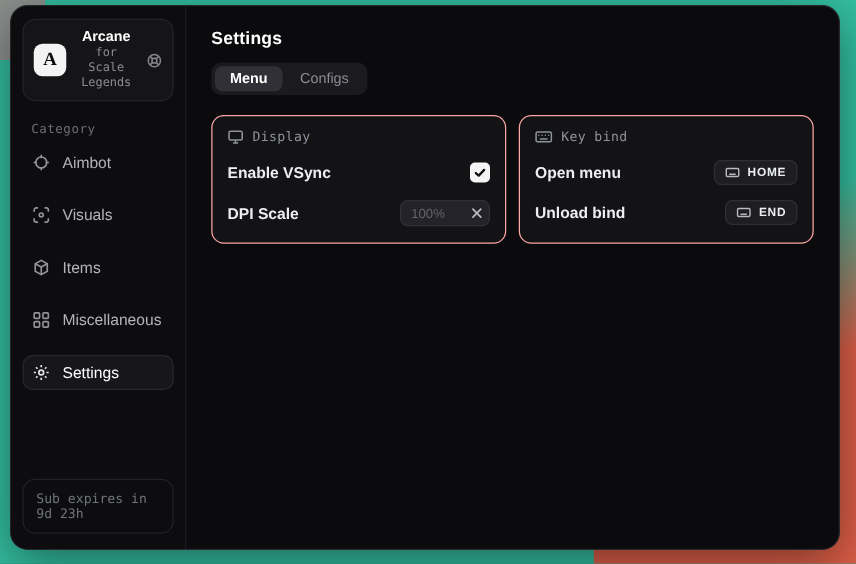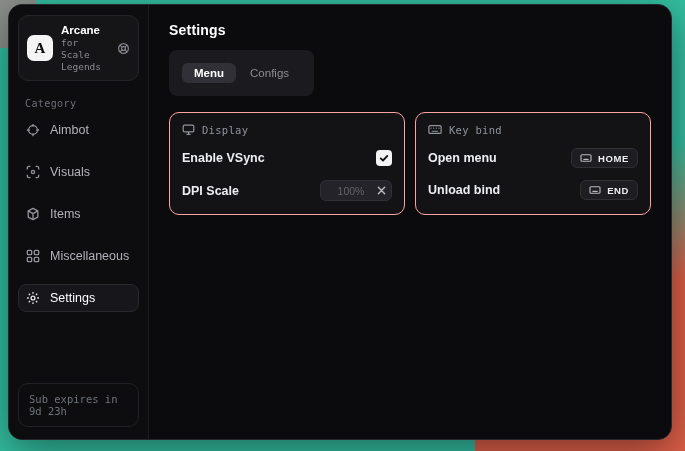--- a/index.html
+++ b/index.html
@@ -18,21 +18,21 @@
     display:flex; overflow:hidden; box-shadow:0 10px 40px rgba(0,0,0,.45); }
 
   
   .sidebar { width:166px; background:#0d0d0f; border-right:1px solid #1c1c21;
     display:flex; flex-direction:column; padding:10px 9px 12px 9px; }
   .brand-card { background:#151518; border:1px solid #242429; border-radius:10px;
     padding:7px 8px; display:flex; align-items:center; gap:8px; }
   .logo { width:26px; height:26px; background:#f4f4f5; border-radius:7px;
     display:flex; align-items:center; justify-content:center;
     color:#0b0b0d; font-weight:700; font-size:15px; font-family:"Liberation Serif", serif; }
-  .brand-text { flex:1; line-height:1.25; }
+  .brand-text { flex:1; line-height:1.25;text-align:center; }
   .brand-name { color:#ffffff; font-size:11.5px; font-weight:700; }
   .brand-sub { color:#8b8b93; font-size:9.5px; font-family:"DejaVu Sans Mono", monospace; }
   .brand-icon { color:#84848c; display:flex; }
 
   .category { margin:17px 7px 7px 7px; color:#6d6d76; font-size:10px;
     font-family:"DejaVu Sans Mono", monospace; letter-spacing:.4px; }
 
   .nav { display:flex; flex-direction:column; gap:14px; }
   .nav-item { display:flex; align-items:center; gap:10px; padding:6px 7px;
     border:1px solid transparent; border-radius:8px; color:#b3b3bb;
@@ -44,40 +44,40 @@
   .spacer { flex:1; }
   .session-card { border:1px solid #222227; border-radius:10px; padding:9px 10px;
     font-family:"DejaVu Sans Mono", monospace; }
   .session-line1 { color:#6f737b; font-size:10.5px; }
   .session-line2 { color:#c9ccd2; font-size:10.5px; margin-top:5px; }
 
   
   .main { flex:1; padding:17px 20px; }
   .page-title { color:#ffffff; font-size:14px; font-weight:700; letter-spacing:.2px; }
 
-  .tabs { display:inline-flex; background:#1b1b1f; border-radius:8px; padding:13px; margin-top:12px; gap:2px; }
+  .tabs { display:inline-flex; background:#1b1b1f; border-radius:8px; padding:3px; margin-top:12px; gap:2px; }
   .tab { padding:4px 12px; border-radius:6px; font-size:11.5px; color:#8b8b93; cursor:pointer; }
   .tab.active { background:#303036; color:#ffffff; font-weight:700; }
 
   .cards { display:flex; gap:10px; margin-top:16px; }
   .card { width:236px; background:#131316; border:1px solid #fca5a5; border-radius:10px;
     padding:10px 12px 13px 12px; }
   .card-header { display:flex; align-items:center; gap:7px; color:#8f939b;
     font-size:10.5px; font-family:"DejaVu Sans Mono", monospace; letter-spacing:.3px; }
   .card-header .hicon { display:flex; color:#8f939b; }
 
   .row { display:flex; justify-content:space-between; align-items:center; margin-top:12px; min-height:20px; }
   .row-label { color:#eceef2; font-size:12.5px; font-weight:700; }
 
   .checkbox { width:16px; height:16px; background:#f4f4f5; border-radius:4px;
     display:flex; align-items:center; justify-content:center; cursor:pointer; }
 
   .dpi-input { width:72px; height:21px; background:#232329; border:1px solid #303036;
     border-radius:6px; display:flex; align-items:center; padding:0 5px 0 8px; gap:4px; }
-  .dpi-value { flex:1; color:#63636b; font-size:10.5px; text-align:center; }
+  .dpi-value { flex:1; color:#63636b; font-size:10.5px; }
   .dpi-clear { display:flex; color:#b9b9c0; cursor:pointer; }
 
   .keybtn { height:20px; padding:0 8px; background:#1d1d22; border:1px solid #2f2f35;
     border-radius:6px; display:flex; align-items:center; gap:6px; cursor:pointer; }
   .keybtn .kicon { display:flex; color:#b9b9c0; }
   .keybtn .ktext { color:#eceef2; font-size:9.5px; font-weight:700; letter-spacing:.6px; }
 
   svg { display:block; }
 </style>
 </head>

